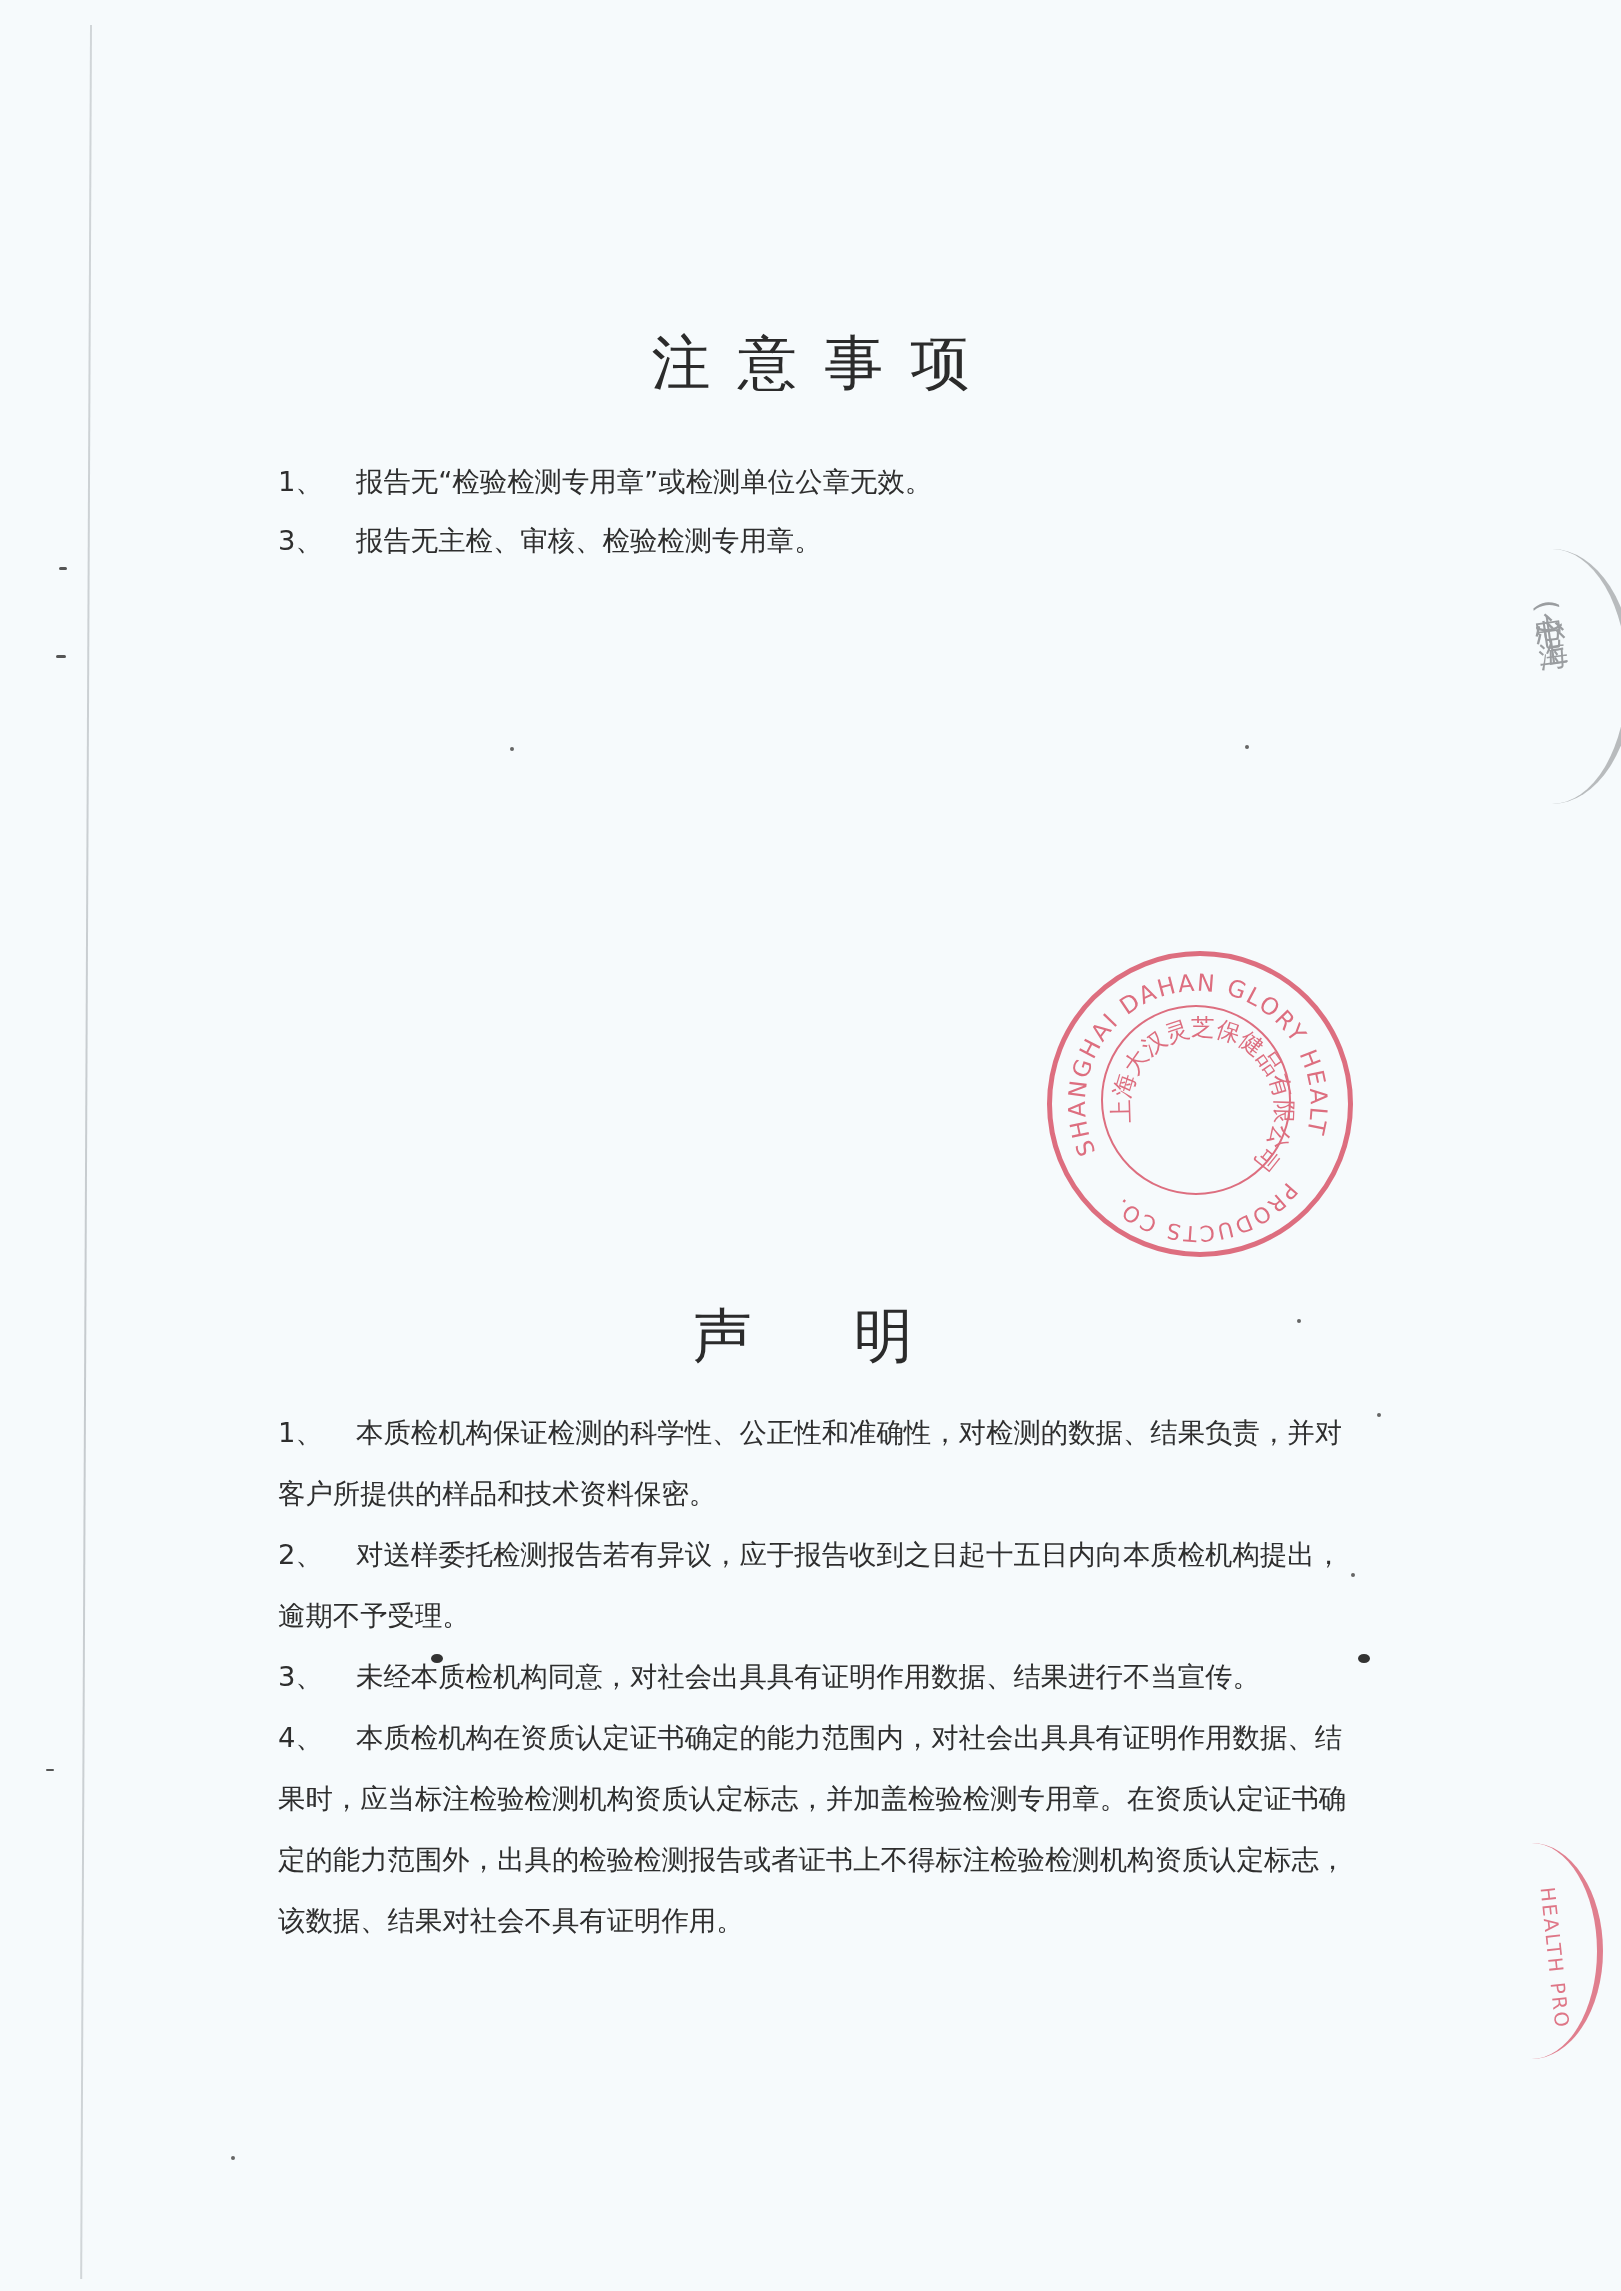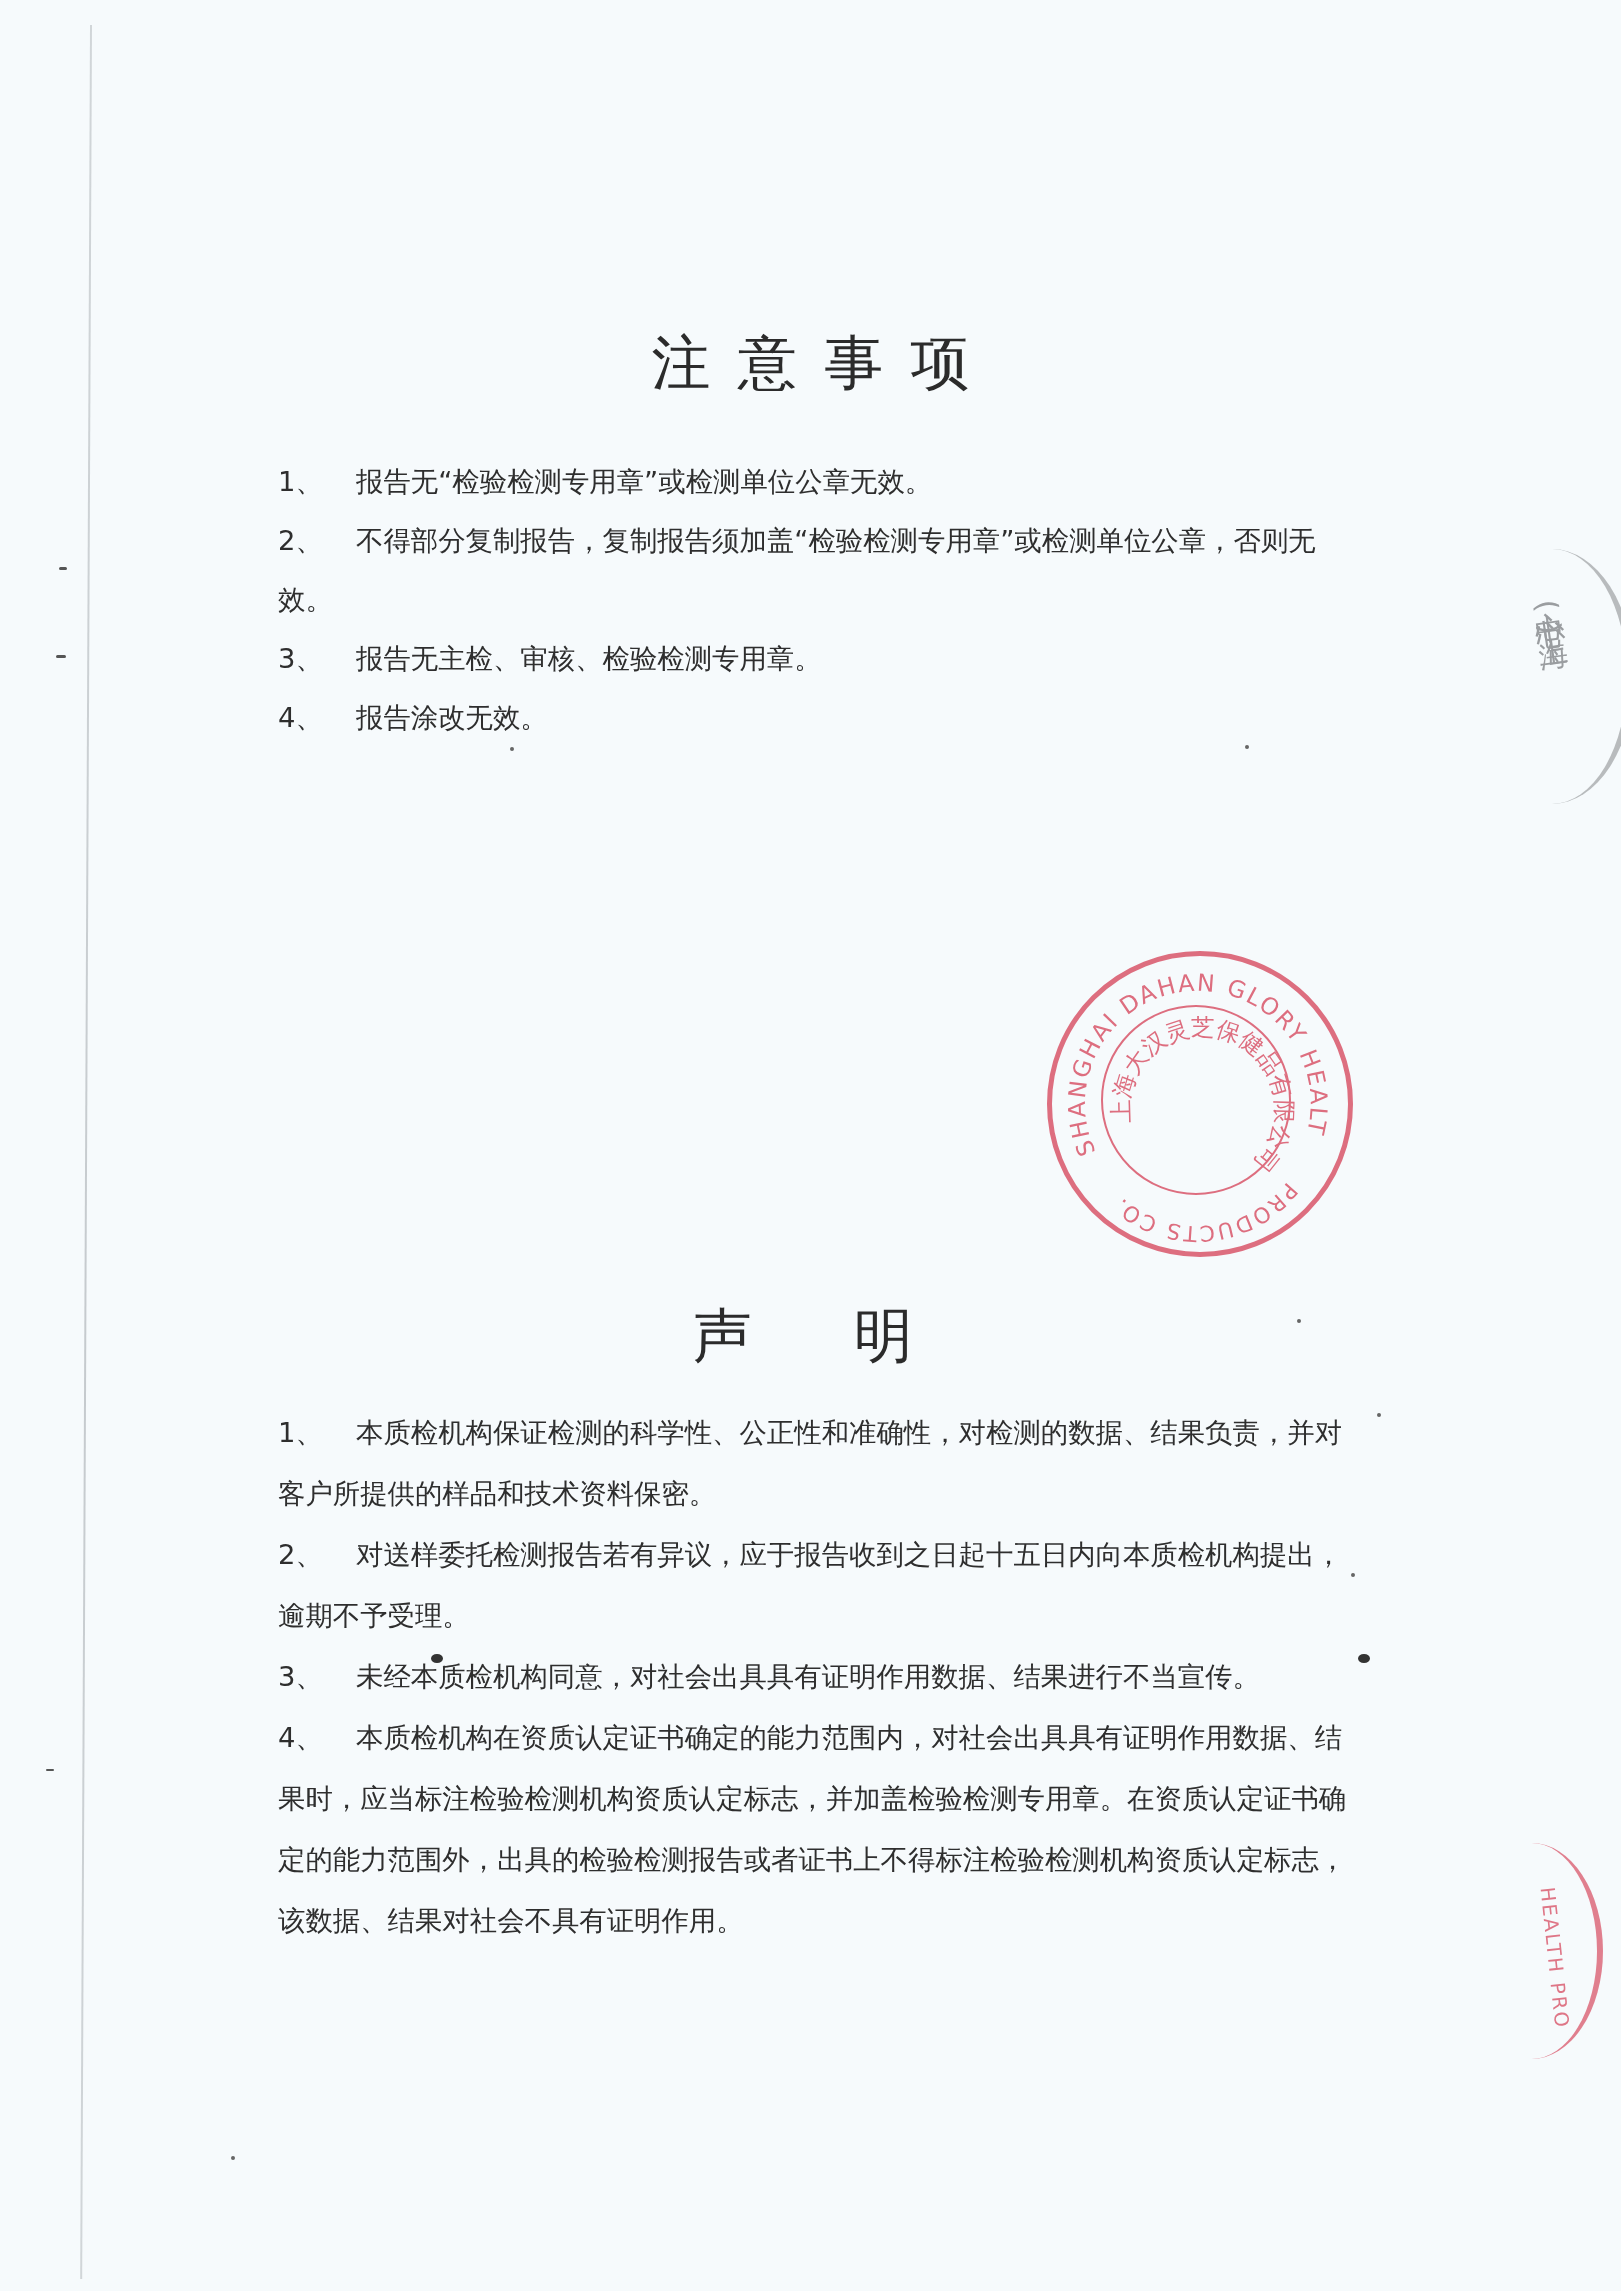--- a/index.html
+++ b/index.html
@@ -80,23 +80,21 @@
 <div class="mark" style="left:59px;top:567px;width:7.8px;height:2.9px;"></div>
 <div class="mark" style="left:56px;top:655px;width:9.8px;"></div>
 <div class="mark" style="left:46px;top:1769px;width:7.8px;height:2px;"></div>
 
 <h1 class="heading h1">
   <span>注</span><span>意</span><span>事</span><span>项</span>
 </h1>
 
 <ul class="list list1">
   <li class="item"><span class="num">1、</span><span>报告无“检验检测专用章”或检测单位公章无效。</span></li>
-  <li class="item" style="text-indent:0"><span class="num">2、</span><span>不得部分复制报告，复制报告须加盖“检验检测专用章”或检测单位公章，否则无效。</span></li>
   <li class="item"><span class="num">3、</span><span>报告无主检、审核、检验检测专用章。</span></li>
-  <li class="item"><span class="num">4、</span><span>报告涂改无效。</span></li>
 </ul>
 
 <div class="seal-gray-arc"></div>
 <div class="seal-gray-label">心中心(上海)</div>
 
 <div class="seal seal-red">
   <div class="seal-red-inner"></div>
   <svg class="seal-text" viewBox="0 0 302 302">
     <defs>
       <path id="outerArc" d="M 45 200 A 115 115 0 1 1 260 180"></path>

